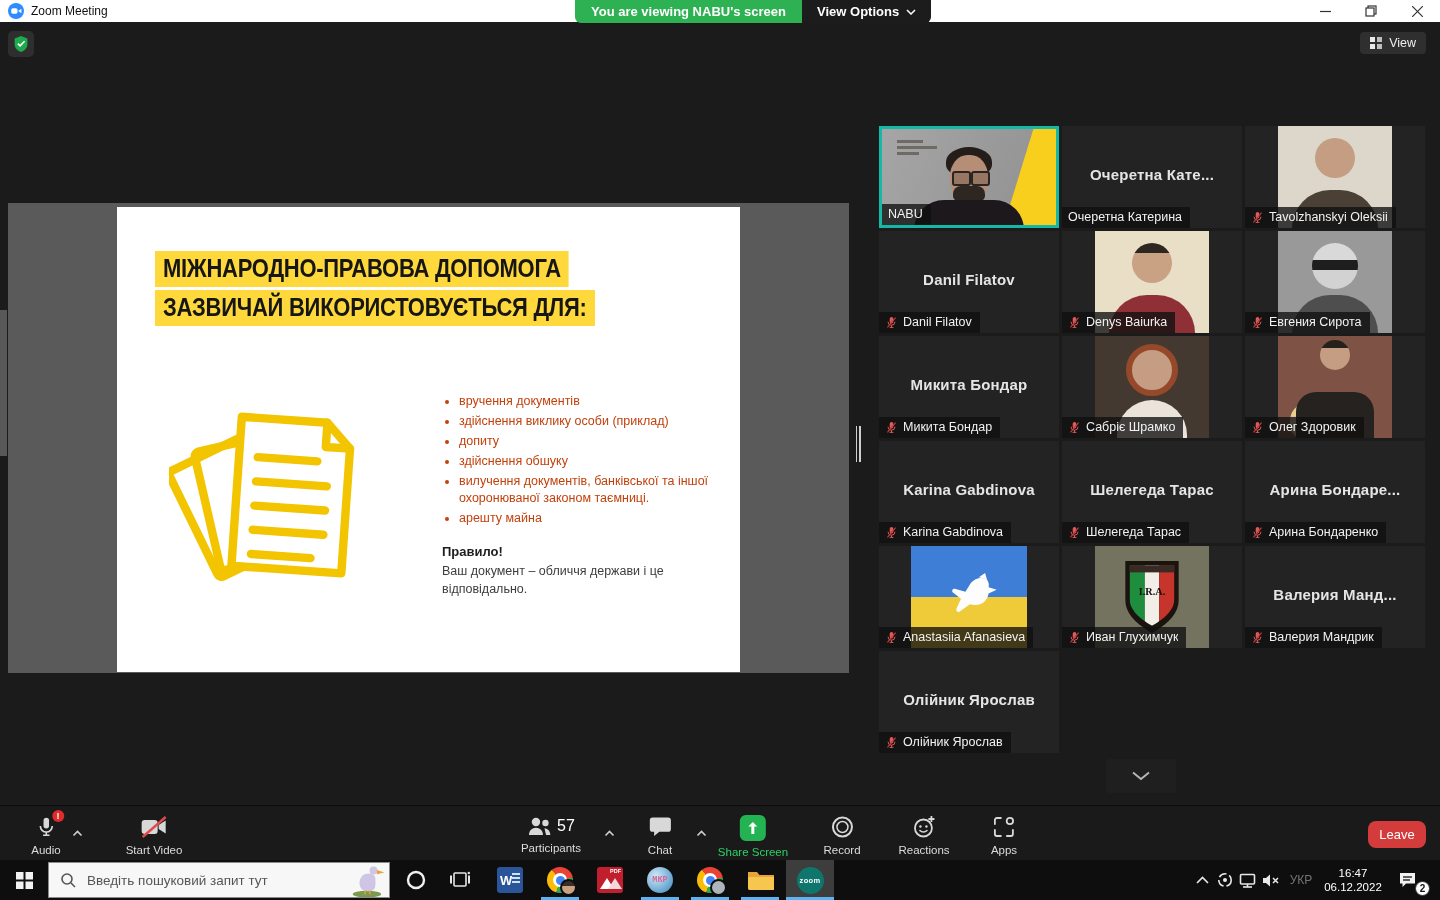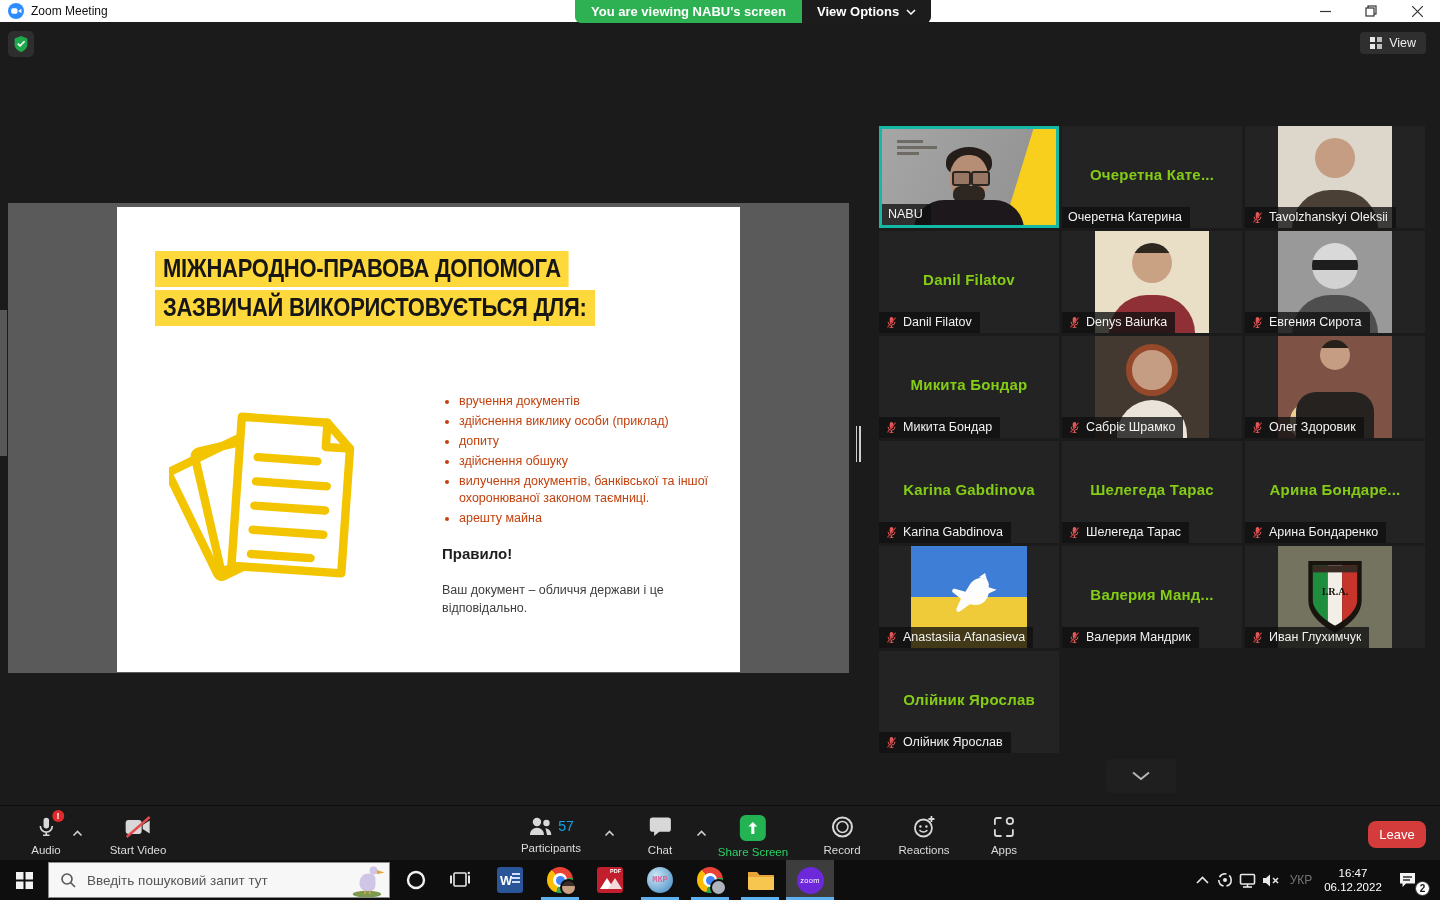--- a/index.html
+++ b/index.html
@@ -32,28 +32,28 @@
   .slide{position:absolute;left:117px;top:185px;width:623px;height:465px;background:#ffffff;}
   .slide-title{position:absolute;left:38px;top:44px;}
   .stl{display:table;background:#ffd93b;padding:3px 9px 4px;font-weight:bold;font-size:25px;
        color:#161616;letter-spacing:-0.3px;transform:scaleX(.88);transform-origin:0 50%;
        margin-bottom:3px;white-space:nowrap;}
   .doc-icon{position:absolute;left:52px;top:188px;width:200px;height:196px;}
   .bullets{position:absolute;left:325px;top:186px;width:268px;font-size:12.5px;color:#c2410c;}
   .bullets ul{margin:0;padding-left:17px;}
   .bullets li{margin-bottom:3.5px;line-height:1.32;}
   .rule{position:absolute;left:325px;top:336px;width:268px;font-size:12.5px;color:#3d3d3d;line-height:1.4;}
-  .rule .rh{font-weight:bold;color:#1e1e1e;font-size:15px;display:block;margin-bottom:18px;}
+  .rule .rh{font-weight:bold;color:#1e1e1e;font-size:13px;display:block;margin-bottom:2px;}
   
   .tiles{position:absolute;left:879px;top:104px;display:grid;
          grid-template-columns:repeat(3,180px);grid-auto-rows:102px;gap:3px;}
   .tile{position:relative;background:#232323;overflow:hidden;box-sizing:border-box;}
   .tile.active{border:3px solid #14b8a6;}
   .cname{position:absolute;left:0;right:0;top:39%;text-align:center;font-weight:bold;
-         font-size:15px;color:#84cc16;letter-spacing:.2px;white-space:nowrap;}
+         font-size:15px;color:#e5e5e5;letter-spacing:.2px;white-space:nowrap;}
   .tag{position:absolute;left:0;bottom:0;background:rgba(15,15,15,.78);display:flex;align-items:center;
        gap:5px;padding:3px 8px 4px 6px;font-size:12.5px;color:#f2f2f2;max-width:100%;box-sizing:border-box;}
   .tag span{white-space:nowrap;overflow:hidden;text-overflow:ellipsis;}
   
   .vbg{position:absolute;inset:0;background:linear-gradient(115deg,#a6a6a6,#8f8f8f);}
   .wedge{position:absolute;inset:0;background:#f8cf1d;clip-path:polygon(87% 0,100% 0,100% 100%,70% 100%);}
   .logo-lines{position:absolute;left:15px;top:11px;}
   .logo-lines i{display:block;height:3px;background:#6e6a64;margin-bottom:3px;}
   .logo-lines i:nth-child(1){width:26px;}.logo-lines i:nth-child(2){width:40px;}.logo-lines i:nth-child(3){width:22px;}
   .person i{position:absolute;}
@@ -93,21 +93,21 @@
   
   .toolbar{position:absolute;left:0;top:805px;width:1440px;height:55px;background:#1a1a1a;border-top:1px solid #0c0c0c;}
   .tb-btn{position:absolute;top:9px;transform:translateX(-50%);display:flex;flex-direction:column;
           align-items:center;gap:5px;color:#dcdcdc;font-size:11.5px;white-space:nowrap;}
   .tb-btn .row{display:flex;align-items:center;}
   .ic-wrap{position:relative;height:24px;display:flex;align-items:center;}
   .audio-badge{position:absolute;top:-5px;right:-7px;width:12px;height:12px;border-radius:50%;
                background:#e02b2b;color:#fff;font-size:9px;font-weight:bold;display:flex;
                align-items:center;justify-content:center;}
   .caret{position:absolute;top:17px;}
-  .count{font-size:14px;color:#0ea5e9;margin-left:4px;}
+  .count{font-size:16px;color:#ffffff;margin-left:4px;}
   .share-ic{width:26px;height:26px;border-radius:6px;background:#23b353;display:flex;
             align-items:center;justify-content:center;}
   .green-label{color:#2ad165;}
   .leave-btn{position:absolute;left:1368px;top:15px;width:58px;height:27px;background:#d43c3c;
              border-radius:8px;color:#fff;font-size:13px;display:flex;align-items:center;justify-content:center;}
   
   .taskbar{position:absolute;left:0;top:860px;width:1440px;height:40px;background:#0e0e0e;}
   .start{position:absolute;left:0;top:0;width:48px;height:40px;display:flex;align-items:center;justify-content:center;}
   .searchbox{position:absolute;left:48px;top:2px;width:342px;height:36px;background:#f7f7f7;
              border:1px solid #8a8a8a;box-sizing:border-box;display:flex;align-items:center;
@@ -129,22 +129,22 @@
             border:2px solid #0e0e0e;z-index:2;}
   .badge-woman{background:linear-gradient(180deg,#3a2e28 0 40%,#caa183 40%);}
   .badge-gray{background:#aeb4bc;}
   .ic-pdf{width:26px;height:26px;background:#c11e2e;border-radius:3px;position:relative;overflow:hidden;}
   .ic-pdf .m{position:absolute;left:3px;bottom:4px;width:0;height:0;border-left:7px solid transparent;
       border-right:7px solid transparent;border-bottom:11px solid #fff;}
   .ic-pdf .m2{left:11px;border-bottom-color:#f3d9dc;}
   .ic-pdf .t{position:absolute;right:2px;top:1px;color:#fff;font-size:5.5px;font-weight:bold;}
   .ic-globe{width:26px;height:26px;border-radius:50%;display:flex;align-items:center;justify-content:center;
       background:radial-gradient(circle at 35% 35%,#cfeaf7,#5f9dcc 75%);color:#d8679c;font-size:8.5px;font-weight:bold;font-family:Liberation Mono, monospace;}
-  .ic-zoom{width:27px;height:27px;border-radius:50%;background:#6d28d9;color:#fff;font-size:7.5px;
-      font-weight:normal;display:flex;align-items:center;justify-content:center;letter-spacing:.3px;text-align:center;}
+  .ic-zoom{width:27px;height:27px;border-radius:50%;background:#0f766e;color:#fff;font-size:7.5px;
+      font-weight:bold;display:flex;align-items:center;justify-content:center;letter-spacing:.3px;text-align:center;}
   .tray-item{position:absolute;top:0;height:40px;display:flex;align-items:center;justify-content:center;}
   .lang{color:#737373;font-size:12px;}
   .clock{color:#fff;font-size:11.5px;line-height:14px;text-align:center;width:66px;}
   .noti{position:relative;}
   .noti-badge{position:absolute;right:-8px;bottom:4px;width:15px;height:15px;border-radius:50%;
       background:#fff;color:#111;font-size:10px;font-weight:bold;display:flex;align-items:center;
       justify-content:center;border:1px solid #333;box-sizing:border-box;}
 </style>
 </head>
 <body>
@@ -394,31 +394,20 @@
             <path fill="#fdfdfd" d="M43 6l7-5 2 7z"></path>
           </svg>
         </div>
         <div class="tag">
           <svg class="mic" width="13" height="13" viewBox="0 0 24 24">
             <path fill="#e05a5a" d="M12 2a3.3 3.3 0 0 1 3.3 3.3v5.4a3.3 3.3 0 0 1-6.6 0V5.3A3.3 3.3 0 0 1 12 2z"></path>
             <path fill="none" stroke="#e05a5a" stroke-width="1.8" d="M5.6 10.6a6.4 6.4 0 0 0 12.8 0M12 17v4M8.5 21h7"></path>
             <path stroke="#c23c3c" stroke-width="2.2" d="M4.5 21 19.5 3"></path>
           </svg>
           <span>Anastasiia Afanasieva</span>
-        </div>
-      </div>
-      <div class="tile">
-        <div class="cname">Валерия Манд...</div>
-        <div class="tag">
-          <svg class="mic" width="13" height="13" viewBox="0 0 24 24">
-            <path fill="#e05a5a" d="M12 2a3.3 3.3 0 0 1 3.3 3.3v5.4a3.3 3.3 0 0 1-6.6 0V5.3A3.3 3.3 0 0 1 12 2z"></path>
-            <path fill="none" stroke="#e05a5a" stroke-width="1.8" d="M5.6 10.6a6.4 6.4 0 0 0 12.8 0M12 17v4M8.5 21h7"></path>
-            <path stroke="#c23c3c" stroke-width="2.2" d="M4.5 21 19.5 3"></path>
-          </svg>
-          <span>Валерия Мандрик</span>
         </div>
       </div>
       <div class="tile">
         <div class="ph ph-ira-badge">
           <svg width="62" height="80" viewBox="0 0 60 78">
             <defs>
               <clipPath id="shp">
                 <path d="M8 8h44v32q0 15-22 27Q8 55 8 40z"></path>
               </clipPath>
             </defs>
@@ -435,20 +424,31 @@
         <div class="tag">
           <svg class="mic" width="13" height="13" viewBox="0 0 24 24">
             <path fill="#e05a5a" d="M12 2a3.3 3.3 0 0 1 3.3 3.3v5.4a3.3 3.3 0 0 1-6.6 0V5.3A3.3 3.3 0 0 1 12 2z"></path>
             <path fill="none" stroke="#e05a5a" stroke-width="1.8" d="M5.6 10.6a6.4 6.4 0 0 0 12.8 0M12 17v4M8.5 21h7"></path>
             <path stroke="#c23c3c" stroke-width="2.2" d="M4.5 21 19.5 3"></path>
           </svg>
           <span>Иван Глухимчук</span>
         </div>
       </div>
       <div class="tile">
+        <div class="cname">Валерия Манд...</div>
+        <div class="tag">
+          <svg class="mic" width="13" height="13" viewBox="0 0 24 24">
+            <path fill="#e05a5a" d="M12 2a3.3 3.3 0 0 1 3.3 3.3v5.4a3.3 3.3 0 0 1-6.6 0V5.3A3.3 3.3 0 0 1 12 2z"></path>
+            <path fill="none" stroke="#e05a5a" stroke-width="1.8" d="M5.6 10.6a6.4 6.4 0 0 0 12.8 0M12 17v4M8.5 21h7"></path>
+            <path stroke="#c23c3c" stroke-width="2.2" d="M4.5 21 19.5 3"></path>
+          </svg>
+          <span>Валерия Мандрик</span>
+        </div>
+      </div>
+      <div class="tile">
         <div class="cname">Олійник Ярослав</div>
         <div class="tag">
           <svg class="mic" width="13" height="13" viewBox="0 0 24 24">
             <path fill="#e05a5a" d="M12 2a3.3 3.3 0 0 1 3.3 3.3v5.4a3.3 3.3 0 0 1-6.6 0V5.3A3.3 3.3 0 0 1 12 2z"></path>
             <path fill="none" stroke="#e05a5a" stroke-width="1.8" d="M5.6 10.6a6.4 6.4 0 0 0 12.8 0M12 17v4M8.5 21h7"></path>
             <path stroke="#c23c3c" stroke-width="2.2" d="M4.5 21 19.5 3"></path>
           </svg>
           <span>Олійник Ярослав</span>
         </div>
       </div>
@@ -473,21 +473,21 @@
       <span class="audio-badge">!</span>
     </div>
     <span>Audio</span>
   </div>
   <div class="caret" style="left:72px">
     <svg width="11" height="7">
         <path d="M1.5 5.5 5.5 1.5 9.5 5.5" stroke="#cfcfcf" stroke-width="1.6" fill="none"></path>
       </svg>
   </div>
 
-  <div class="tb-btn" style="left:138px">
+  <div class="tb-btn" style="left:154px">
     <div class="ic-wrap">
       <svg width="26" height="22" viewBox="0 0 26 22">
           <rect x="1" y="4" width="16" height="14" rx="3" fill="#d8d8d8"></rect>
           <path d="M18 9l7-4.5v13L18 13z" fill="#d8d8d8"></path>
           <line x1="2" y1="21" x2="25" y2="1" stroke="#e04b4b" stroke-width="2.4"></line>
         </svg>
     </div>
     <span>Start Video</span>
   </div>
 

